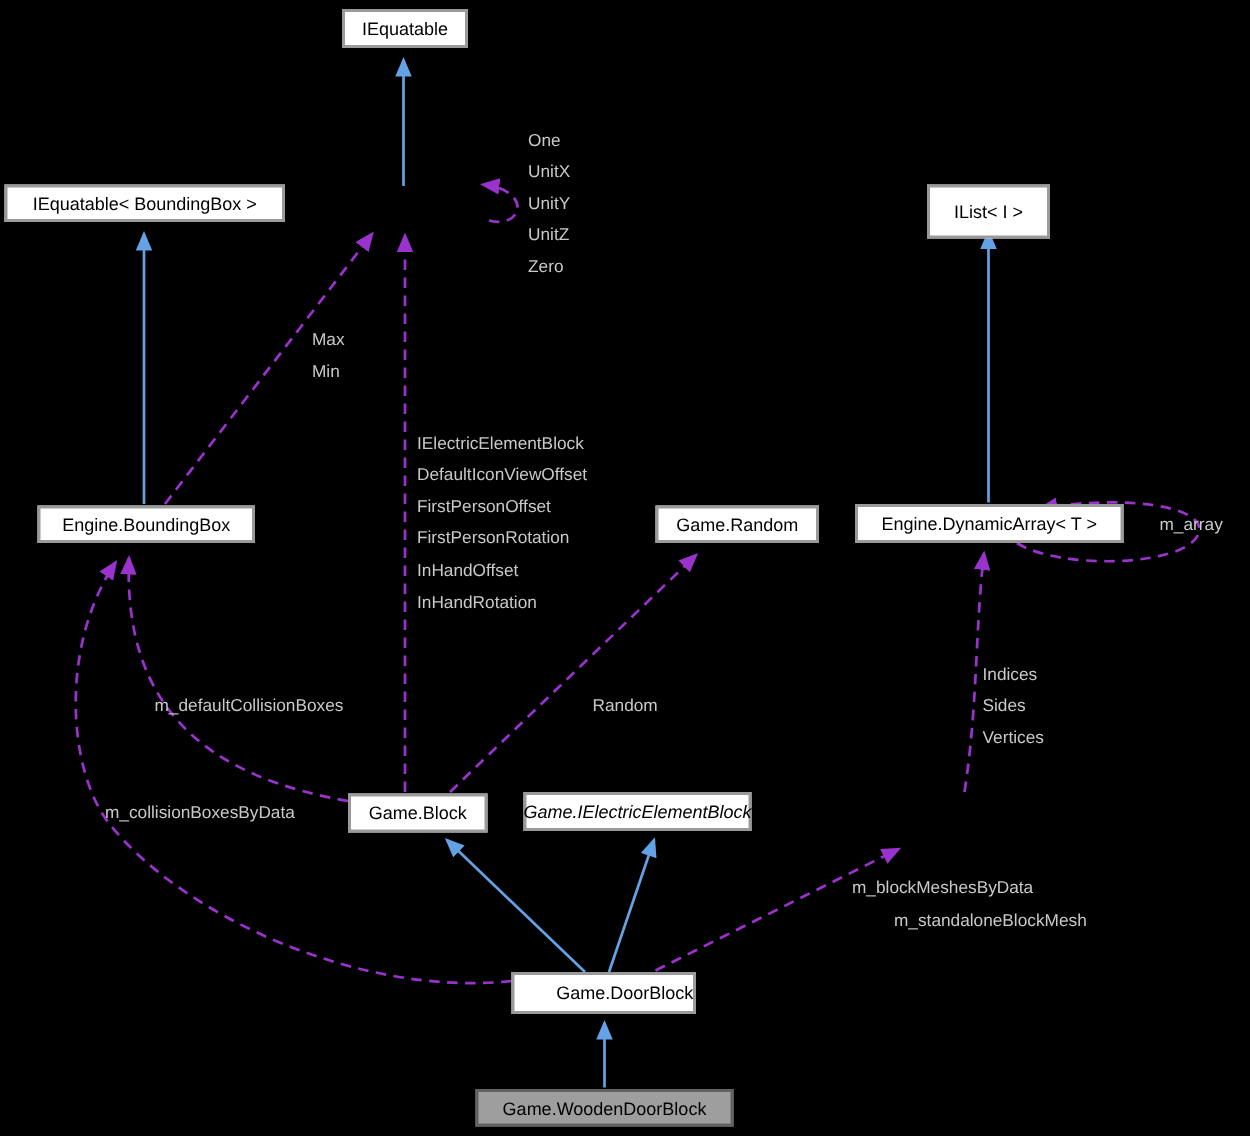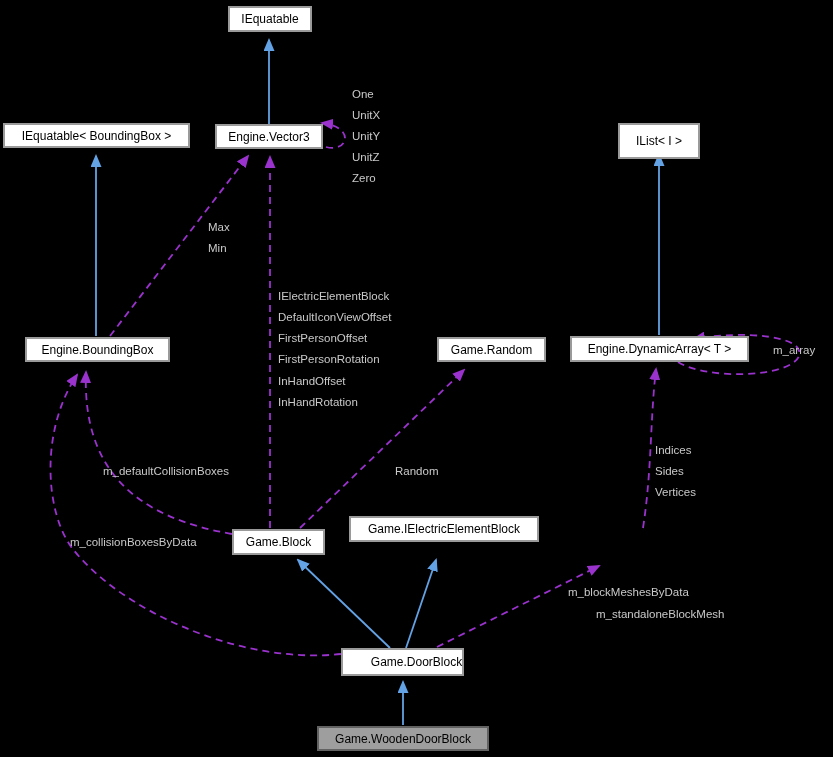--- a/index.html
+++ b/index.html
@@ -88,27 +88,26 @@
     <path class="edge-usage" d="M 678,362 C 706,380 790,378 799,356 C 806,336 744,330 694,339" marker-end="url(#arrow-purple)"></path>
     <path class="edge-usage" d="M 232,534 C 140,518 82,474 86,372" marker-end="url(#arrow-purple)"></path>
     <path class="edge-usage" d="M 341,654 C 240,665 120,610 72,548 C 45,512 40,430 77,375" marker-end="url(#arrow-purple)"></path>
     <path class="edge-usage" d="M 300,528 L 464,370" marker-end="url(#arrow-purple)"></path>
     <path class="edge-usage" d="M 643,528 C 652,470 650,420 656,369" marker-end="url(#arrow-purple)"></path>
     <path class="edge-usage" d="M 437,647 L 599,566" marker-end="url(#arrow-purple)"></path>
   </svg>
 
   <div class="node" style="left:228px; top:6px;   width:84px;  height:26px;">IEquatable</div>
   <div class="node" style="left:3px;   top:123px; width:187px; height:25px;">IEquatable&lt; BoundingBox &gt;</div>
-  <div class="node" style="left:215px; top:124px; width:108px; height:25px;">Engine.Vector3</div>
   <div class="node" style="left:618px; top:123px; width:82px;  height:36px;">IList&lt; I &gt;</div>
   <div class="node" style="left:25px;  top:337px; width:145px; height:25px;">Engine.BoundingBox</div>
   <div class="node" style="left:437px; top:337px; width:109px; height:25px;">Game.Random</div>
   <div class="node" style="left:570px; top:336px; width:179px; height:26px;">Engine.DynamicArray&lt; T &gt;</div>
   <div class="node" style="left:232px; top:529px; width:93px;  height:26px;">Game.Block</div>
-  <div class="node" style="left:349px; top:516px; width:190px; height:26px;">Game.IElectricElementBlock</div>
+  <div class="node" style="left:349px; top:528px; width:152px; height:26px;font-style:italic;">Game.IElectricElementBlock</div>
   <div class="node" style="left:341px; top:648px; width:123px; height:28px;padding-left:28px;">Game.DoorBlock</div>
   <div class="node highlight" style="left:317px; top:726px; width:172px; height:25px;">Game.WoodenDoorBlock</div>
 
   <div class="elabel" style="left:352px; top:87px;">One</div>
   <div class="elabel" style="left:352px; top:108px;text-align:center;">UnitX</div>
   <div class="elabel" style="left:352px; top:129px;">UnitY</div>
   <div class="elabel" style="left:352px; top:150px;">UnitZ</div>
   <div class="elabel" style="left:352px; top:171px;">Zero</div>
 
   <div class="elabel" style="left:208px; top:220px;">Max</div>

